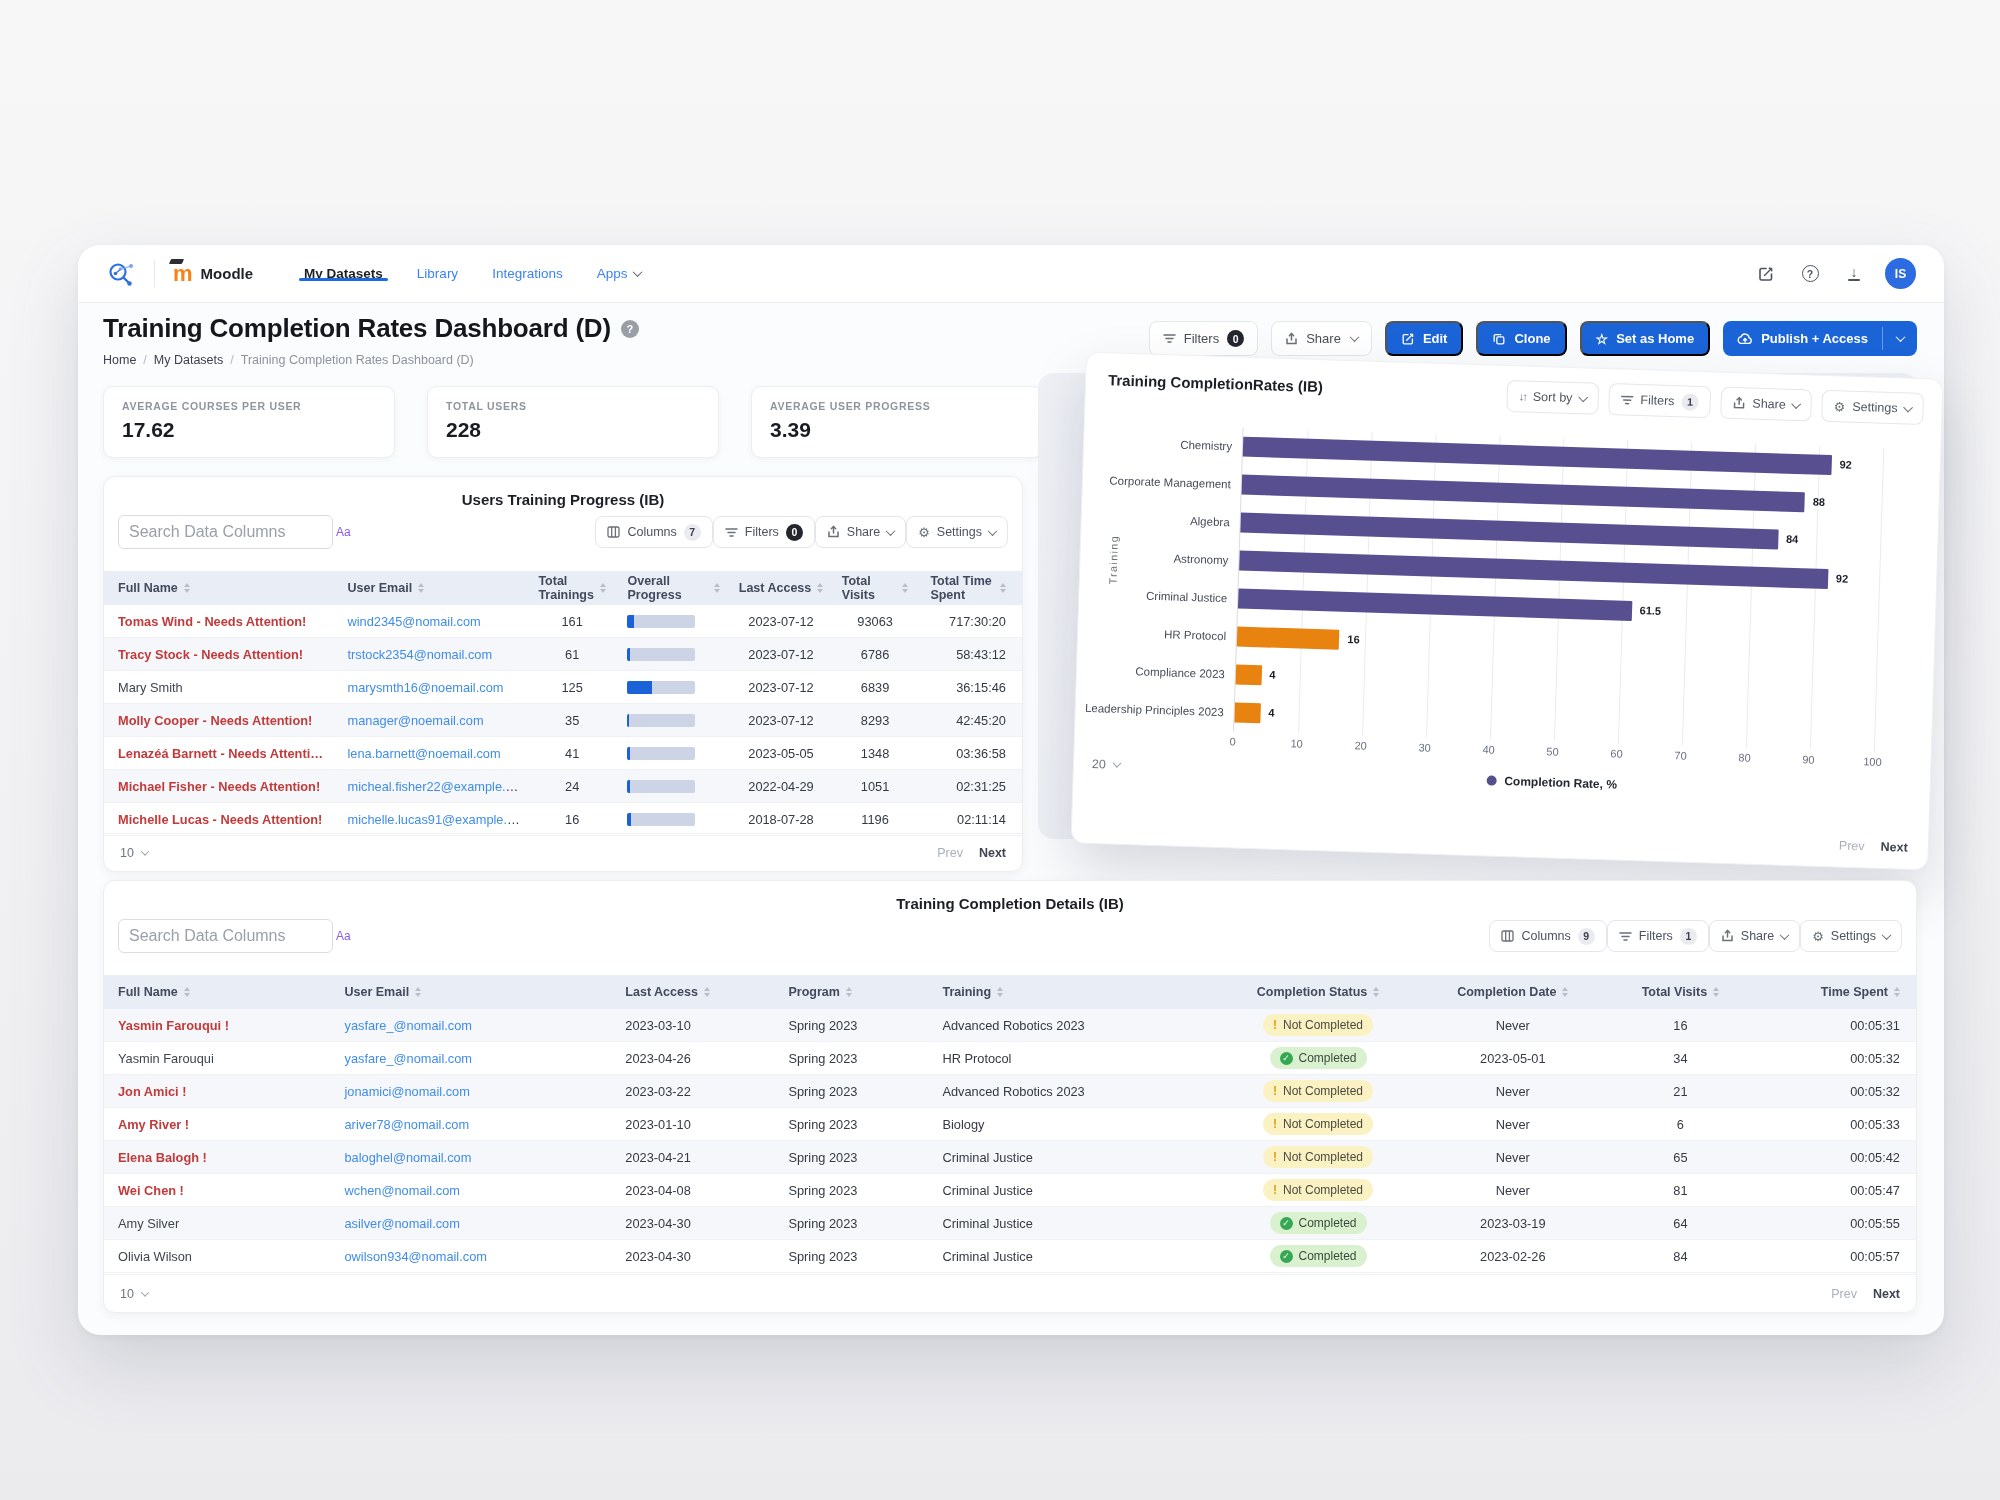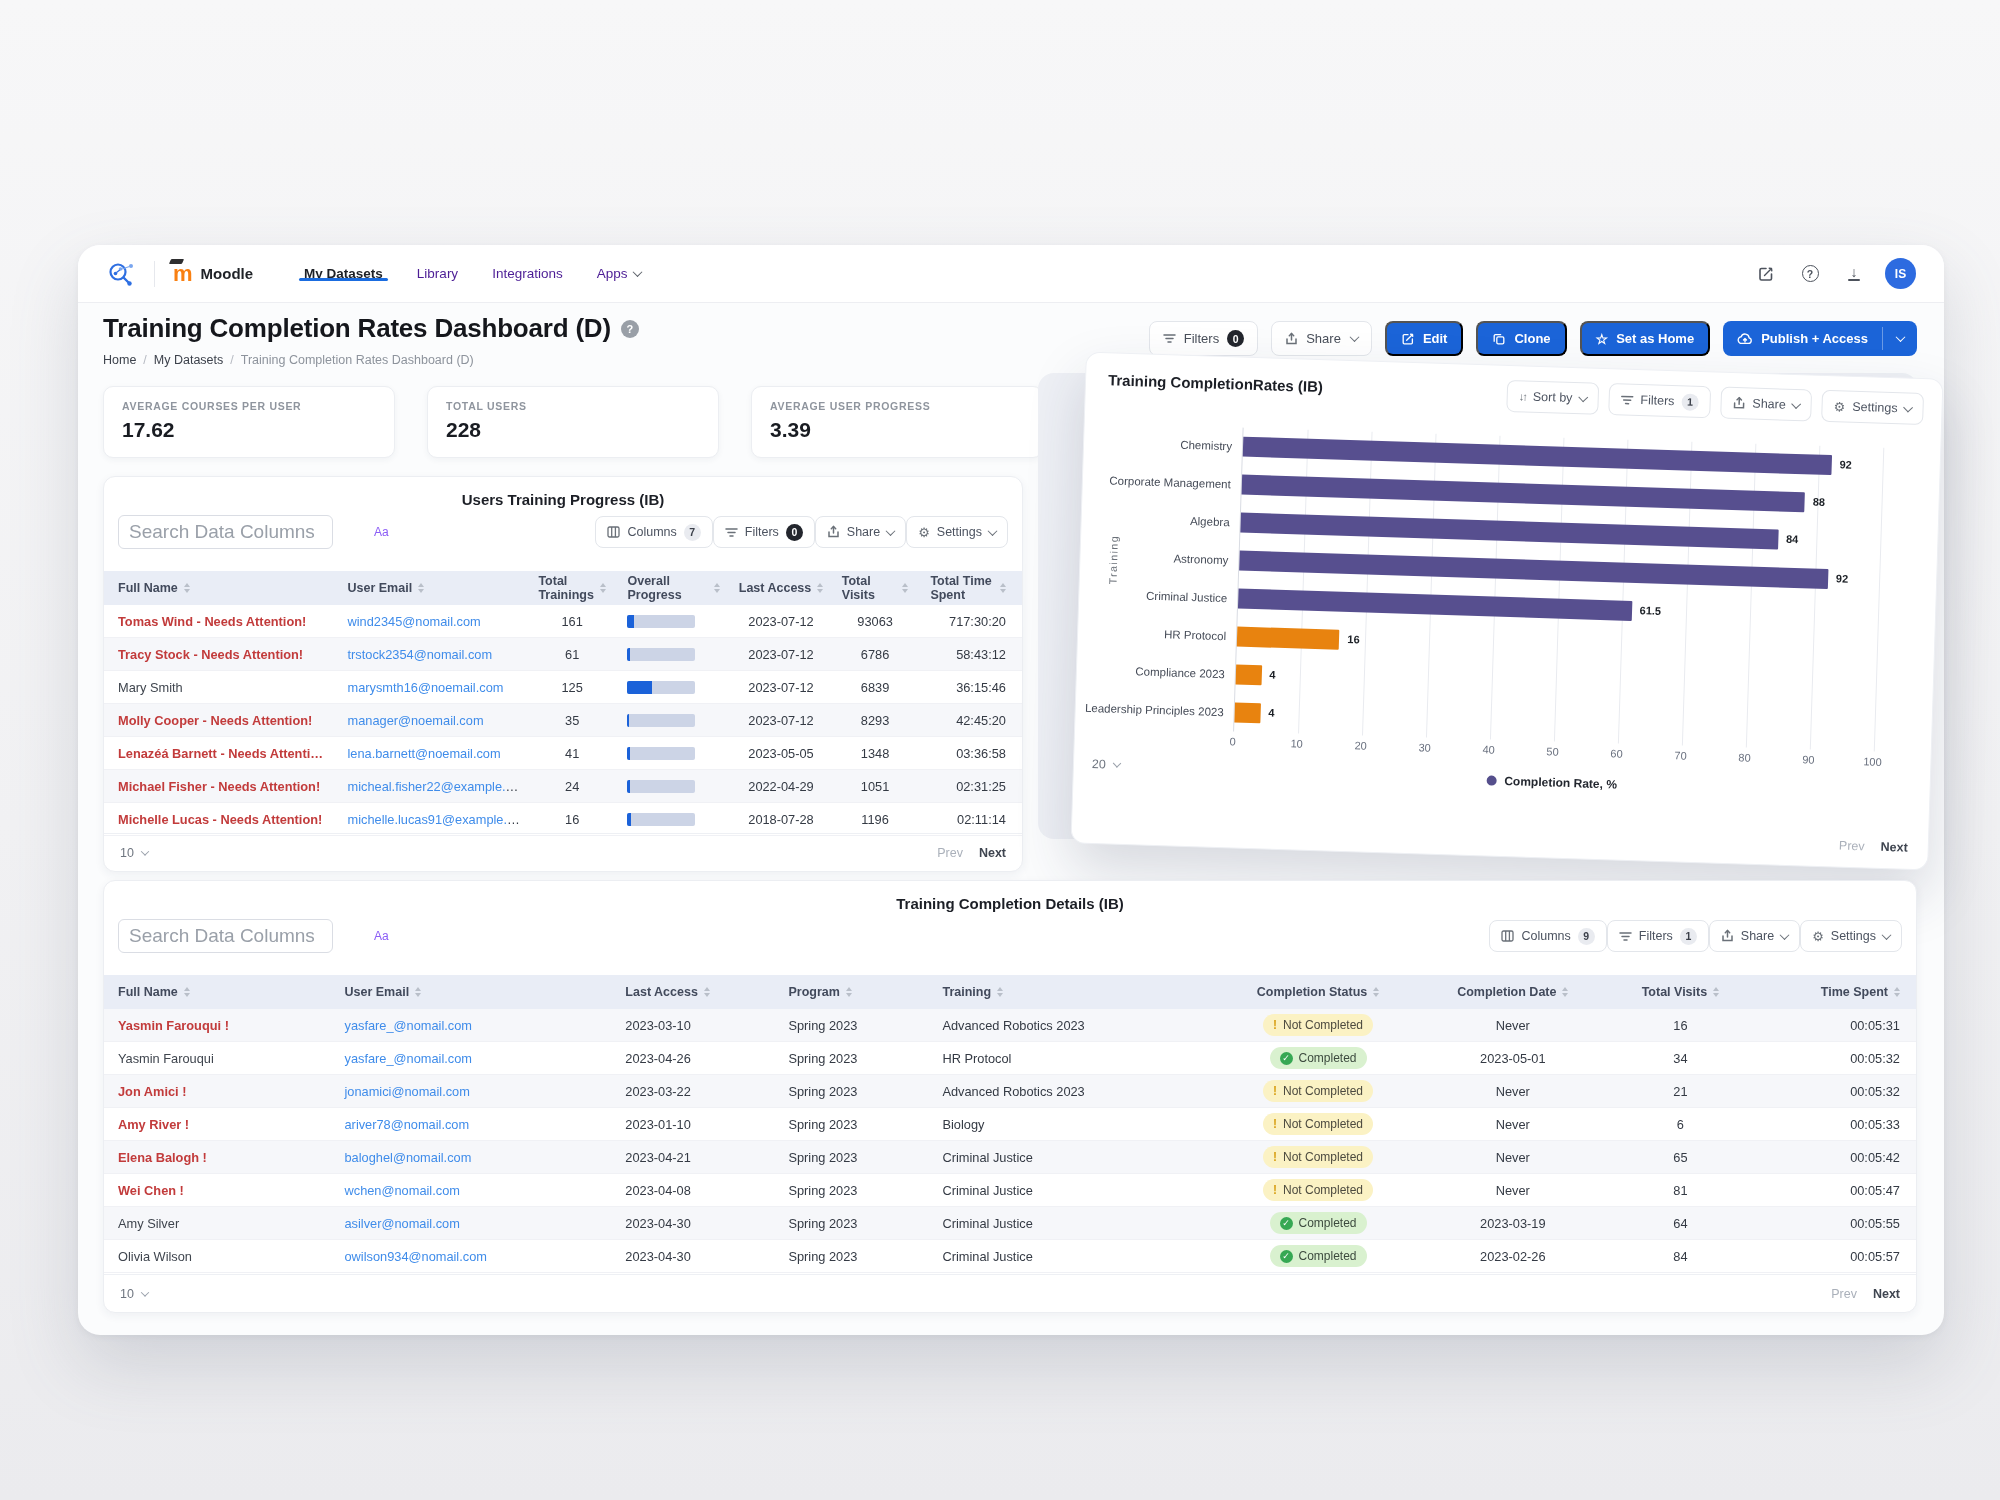--- a/index.html
+++ b/index.html
@@ -21,21 +21,21 @@
     display:flex; align-items:stretch; padding:0 28px;
   }
   .nav-left { display:flex; align-items:center; gap:18px; }
   .logo-svg { display:flex; align-items:center; }
   .nav-divider { width:1px; height:26px; background:#e6e8ed; }
   .brand { display:flex; align-items:center; gap:8px; }
   .moodle-m { color:#f98012; font-weight:800; font-size:22px; line-height:1; position:relative; }
   .moodle-m .cap { position:absolute; left:-3px; top:-4px; width:13px; height:5px; background:#2e2e30; transform:skewX(-24deg); border-radius:1px; }
   .brand-name { font-size:15px; font-weight:700; color:#1f2227; }
   .nav-items { display:flex; align-items:stretch; margin-left:16px; }
-  .nav-item { display:flex; align-items:center; padding:0 17px; font-size:13.5px; color:#4c1d95; cursor:pointer; position:relative; }
+  .nav-item { display:flex; align-items:center; padding:0 17px; font-size:13.5px; color:#3b82f6; cursor:pointer; position:relative; }
   .nav-item.active { color:#1d2026; font-weight:700; }
   .nav-item.active::after { content:""; position:absolute; left:12px; right:12px; bottom:0; height:3px; background:#1a6ce0; border-radius:2px; }
   .nav-right { margin-left:auto; display:flex; align-items:center; gap:18px; }
   .icon-btn { width:26px; height:26px; display:flex; align-items:center; justify-content:center; color:#4c525c; cursor:pointer; }
   .help-circle { width:17px; height:17px; border:1.5px solid #4c525c; border-radius:50%; font-size:10.5px; font-weight:700; display:flex; align-items:center; justify-content:center; color:#4c525c; }
   .dl-wrap { display:flex; flex-direction:column; align-items:center; }
   .dl-arrow { font-size:14px; line-height:11px; color:#4c525c; }
   .dl-tray { width:12px; height:2px; background:#4c525c; margin-top:1px; border-radius:1px; }
   .avatar { width:31px; height:31px; border-radius:50%; background:#2d6be0; color:#fff; font-size:12px; font-weight:700; display:flex; align-items:center; justify-content:center; }
   
@@ -66,21 +66,21 @@
   .stat-card { width:292px; height:72px; background:#fff; border:1px solid #eceef2; border-radius:10px; box-shadow:0 2px 6px rgba(40,50,80,.05); padding:13px 18px; }
   .stat-label { font-size:10.5px; font-weight:700; letter-spacing:.7px; color:#8f959e; }
   .stat-value { font-size:21px; font-weight:700; color:#191c22; margin-top:6px; }
   
   .card { position:absolute; background:#fff; border:1px solid #eceef2; border-radius:12px; box-shadow:0 3px 10px rgba(40,50,80,.06); }
   .t1-card { left:25px; top:231px; width:920px; height:396px; }
   .t2-card { left:25px; top:635px; width:1814px; height:433px; }
   .card-title { font-size:15px; font-weight:700; color:#1c1f26; padding:14px 14px 0 14px;text-align:center; }
   .card-toolbar { position:absolute; top:38px; left:14px; right:14px; display:flex; align-items:center; }
   .search-box { width:215px; height:34px; border:1px solid #dadde4; border-radius:6px; display:flex; align-items:center; padding:0 10px; background:#fff; }
-  .search-box input { border:none; outline:none; flex:1; font-size:19px; color:#3a3f48; font-family:inherit; background:transparent; }
+  .search-box input { border:none; outline:none; flex:1; font-size:16px; color:#3a3f48; font-family:inherit; background:transparent; }
   .search-box input::placeholder { color:#9aa0a9; }
   .aa { font-size:12px; color:#8b5cf6; }
   .tbl-controls { margin-left:auto; display:flex; gap:0; }
   .ctl-btn { height:32px; background:#fff; border:1px solid #e3e6eb; border-radius:8px; display:flex; align-items:center; gap:7px; padding:0 11px; font-size:12.5px; color:#4c5360; cursor:pointer; }
   .ctl-btn .glyph { font-size:13px; color:#6a7078; }
   
   .thead { position:absolute; left:0; right:0; top:94px; height:34px; background:#e9edf6; display:grid; align-items:center; font-size:12.5px; font-weight:700; color:#424a5c; }
   .tbody { position:absolute; left:0; right:0; top:128px; }
   .trow { display:grid; align-items:center; height:33px; border-bottom:1px solid #f0f1f5; font-size:12.8px; color:#343a44; cursor:pointer; }
   .trow.alt { background:#f6f7fa; }

